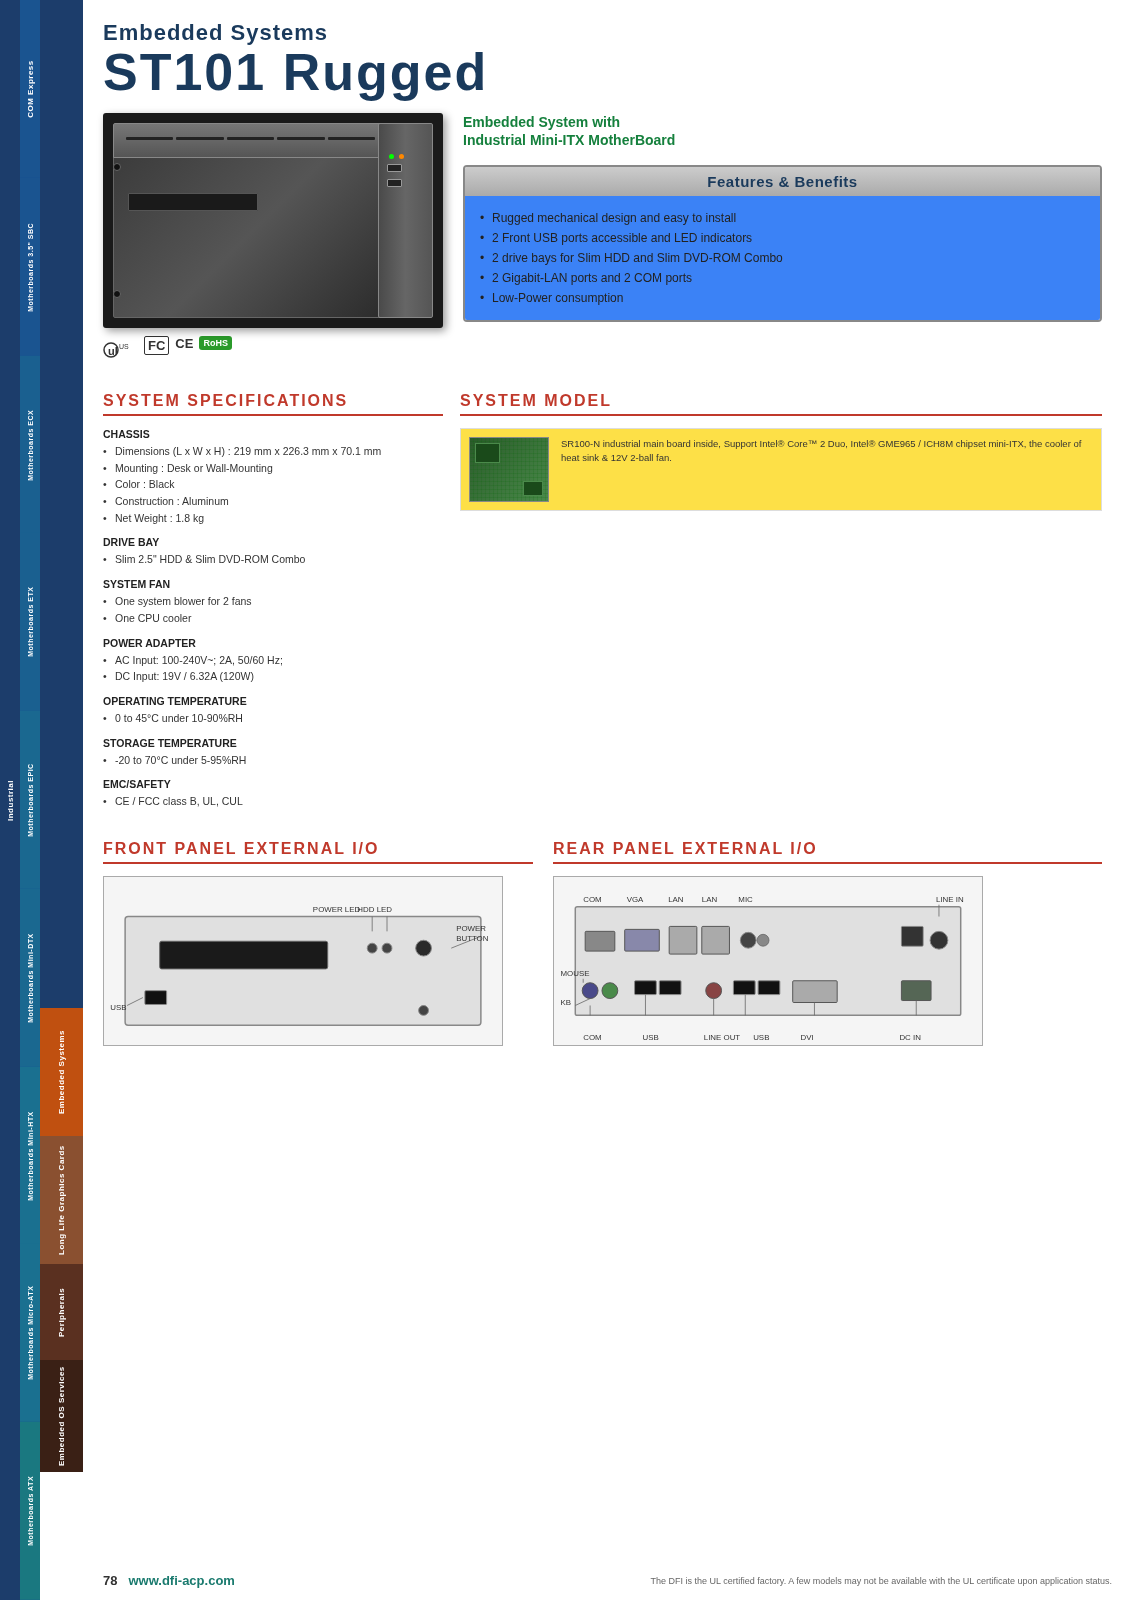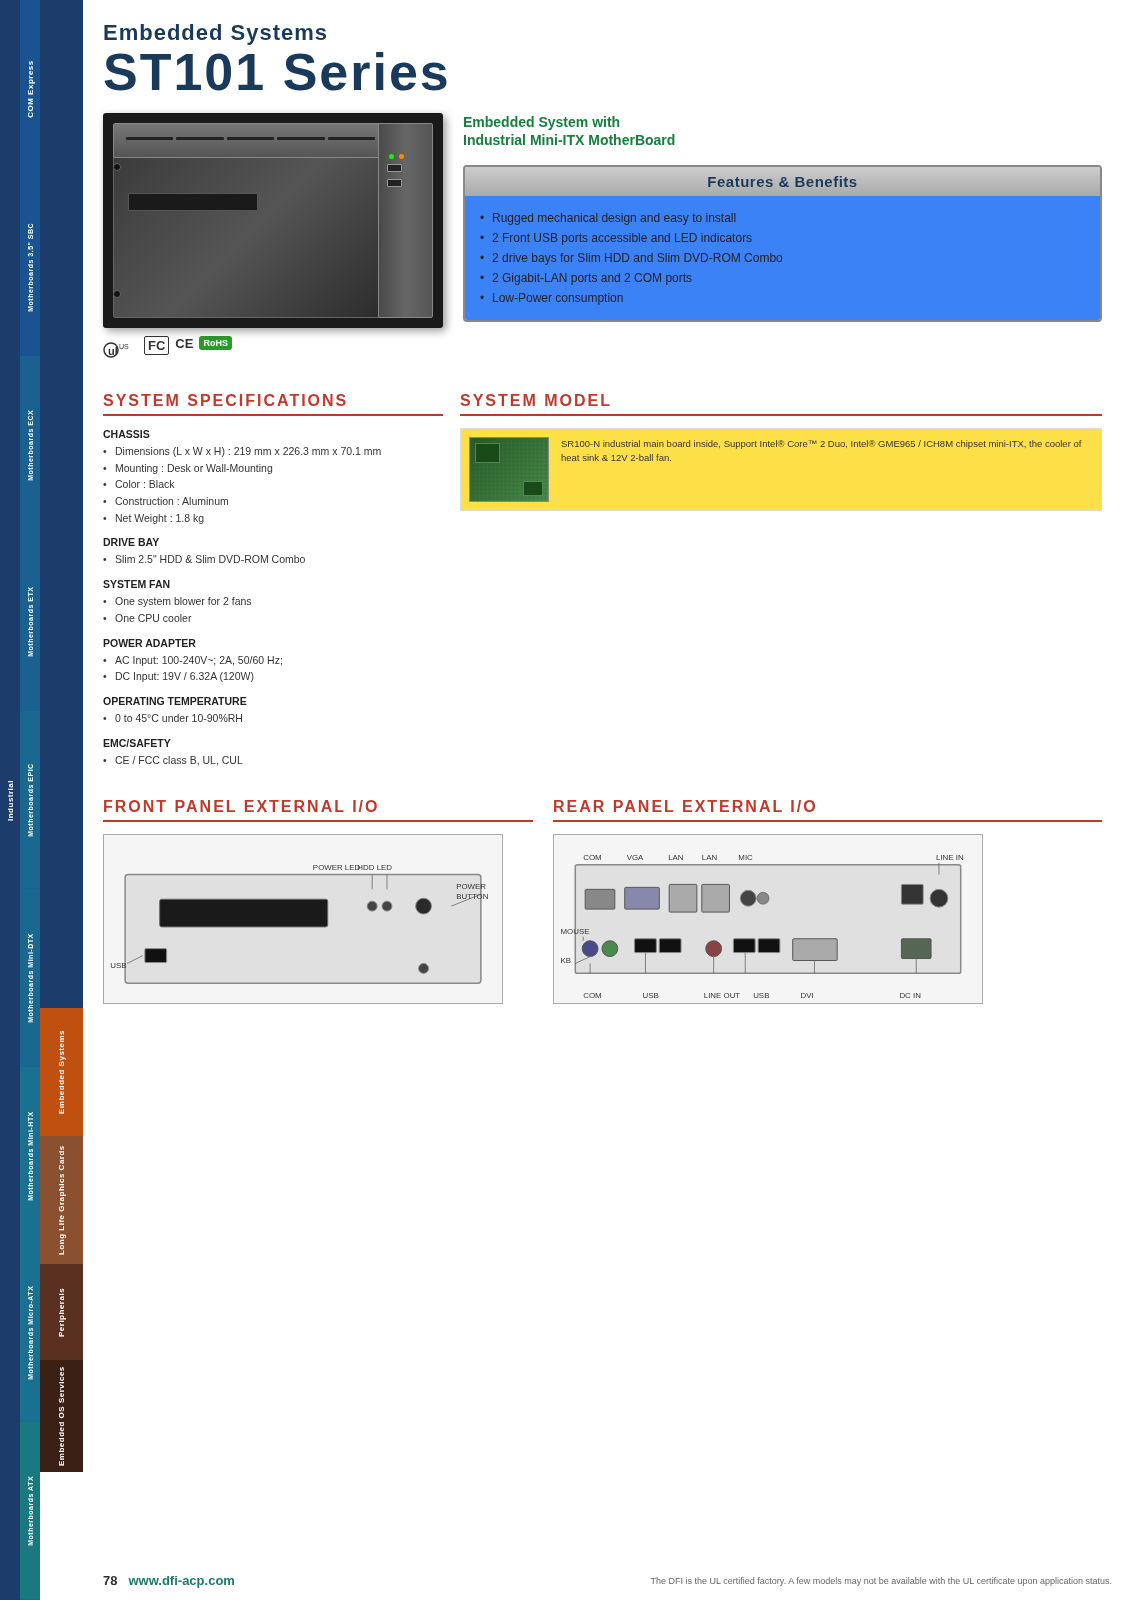--- a/index.html
+++ b/index.html
@@ -323,21 +323,21 @@
     <div class="vtab" style="background:#8a5030; flex:0 0 8%; font-size:8px; color:#fff; font-weight:bold;">Long Life Graphics Cards</div>
     <div class="vtab" style="background:#5a3020; flex:0 0 6%; font-size:8px; color:#fff; font-weight:bold;">Peripherals</div>
     <div class="vtab" style="background:#3a2015; flex:0 0 7%; font-size:8px; color:#fff; font-weight:bold;">Embedded OS Services</div>
   </div>
 </div>
 
 <div class="main-content">
 
   <div class="page-header">
     <div class="embedded-title">Embedded Systems</div>
-    <div class="product-title">ST101 Series</div>
+    <div class="product-title">ST101 Rugged</div>
   </div>
 
   <div class="top-section">
 
     <div class="product-image-area">
 
       <div style="width:340px; height:215px; background:#1a1a1a; border-radius:3px; position:relative; overflow:hidden; box-shadow: 3px 3px 8px rgba(0,0,0,0.4);">
 
         <div style="position:absolute; left:10px; top:30px; right:50px; bottom:10px; background:linear-gradient(135deg, #3a3a3a, #555, #2a2a2a); border-radius:2px; border: 1px solid #666;"></div>
 
@@ -437,20 +437,26 @@
               <li>DC Input: 19V / 6.32A (120W)</li>
             </ul>
           </div>
           <div class="spec-group">
             <div class="spec-group-title">OPERATING TEMPERATURE</div>
             <ul>
               <li>0 to 45°C under 10-90%RH</li>
             </ul>
           </div>
           <div class="spec-group">
+            <div class="spec-group-title">STORAGE TEMPERATURE</div>
+            <ul>
+              <li>-20 to 70°C under 5-95%RH</li>
+            </ul>
+          </div>
+          <div class="spec-group">
             <div class="spec-group-title">EMC/SAFETY</div>
             <ul>
               <li>CE / FCC class B, UL, CUL</li>
             </ul>
           </div>
         </div>
     </div>
 
     <div class="model-area">
       <div class="section-title">SYSTEM MODEL</div>

